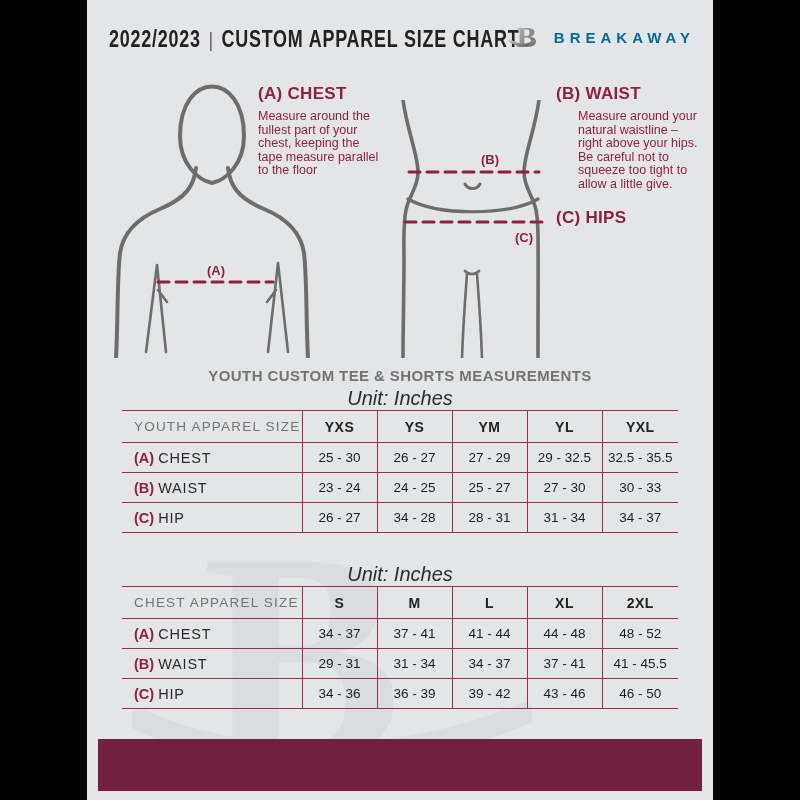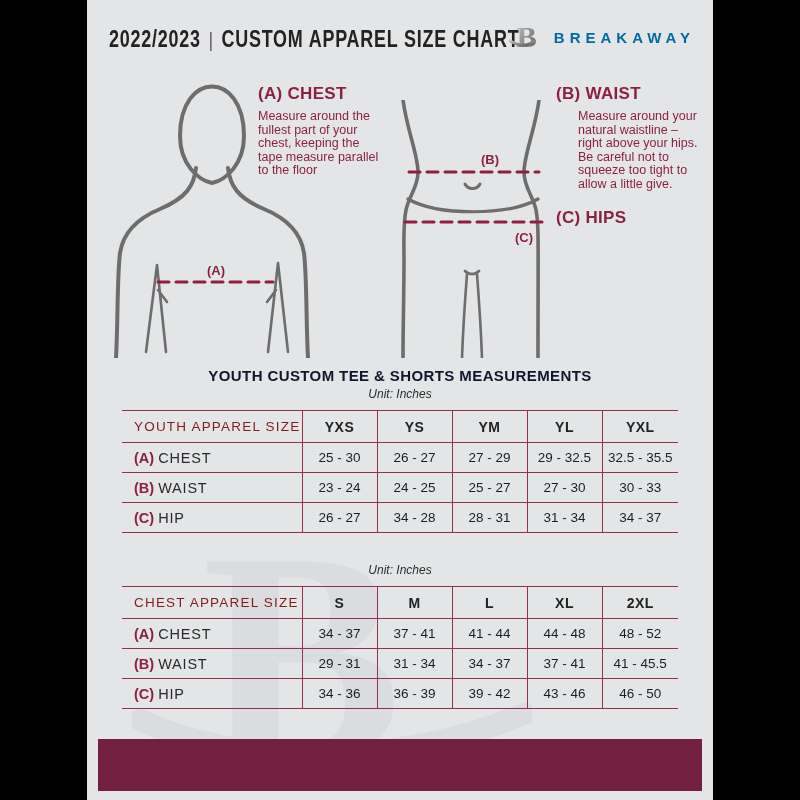--- a/index.html
+++ b/index.html
@@ -29,32 +29,32 @@
   
   .guide-head{position:absolute;font-size:17px;font-weight:bold;color:var(--maroon);letter-spacing:.3px;}
   .guide-text{position:absolute;font-size:12.5px;line-height:13.6px;color:var(--maroon);white-space:pre-line;}
   .fig{position:absolute;}
   .fig path,.fig line{fill:none;stroke-linecap:round;stroke-linejoin:round;}
   .body-line{stroke:var(--figure);}
   .dash-line{stroke:var(--dash);stroke-width:3;stroke-dasharray:11 7;}
   .svg-label{font-family:"Liberation Sans",sans-serif;font-weight:bold;font-size:13px;fill:var(--maroon);}
 
   
-  .tbl-title{position:absolute;left:0;width:626px;text-align:center;font-size:15px;font-weight:bold;color:#0f172a;letter-spacing:.4px;}
-  .tbl-unit{position:absolute;left:0;width:626px;text-align:center;font-size:12px;font-style:italic;color:#2d2d2d;}
+  .tbl-title{position:absolute;left:0;width:626px;text-align:center;font-size:15px;font-weight:bold;color:#737373;letter-spacing:.4px;}
+  .tbl-unit{position:absolute;left:0;width:626px;text-align:center;font-size:20px;font-style:italic;color:#2d2d2d;}
 
   
   table.size-table{position:absolute;left:35px;width:556px;border-collapse:collapse;table-layout:fixed;background:transparent;}
   .size-table tr{border-top:1.5px solid var(--border);}
   .size-table tbody tr:last-child{border-bottom:1.5px solid var(--border);}
   .size-table th,.size-table td{background:transparent;}
   .size-table th:not(:first-child),.size-table td:not(:first-child){border-left:1.5px solid var(--border);text-align:center;}
   .size-table th{height:32px;font-size:14px;font-weight:bold;color:#222;letter-spacing:.5px;}
   .size-table td{height:30px;font-size:13.5px;color:#1d1d1d;}
-  .size-table th.row-head-label{font-weight:normal;font-size:13.5px;color:#7f1d1d;letter-spacing:1.2px;text-align:left;padding-left:12px;}
+  .size-table th.row-head-label{font-weight:normal;font-size:13.5px;color:#737373;letter-spacing:1.2px;text-align:left;padding-left:12px;}
   .size-table td.row-head{text-align:left;padding-left:12px;}
   .marker{color:var(--maroon);font-weight:bold;font-size:14.5px;margin-right:4px;}
   .row-label{font-size:14.5px;color:#2a2a2a;letter-spacing:.8px;}
 
   
   .watermark{position:absolute;left:45px;top:468px;z-index:0;opacity:1;}
   .content-layer{position:absolute;inset:0;z-index:1;}
   .footer-bar{position:absolute;left:11px;top:739px;width:604px;height:52px;background:var(--footer);z-index:2;}
 </style>
 </head>

